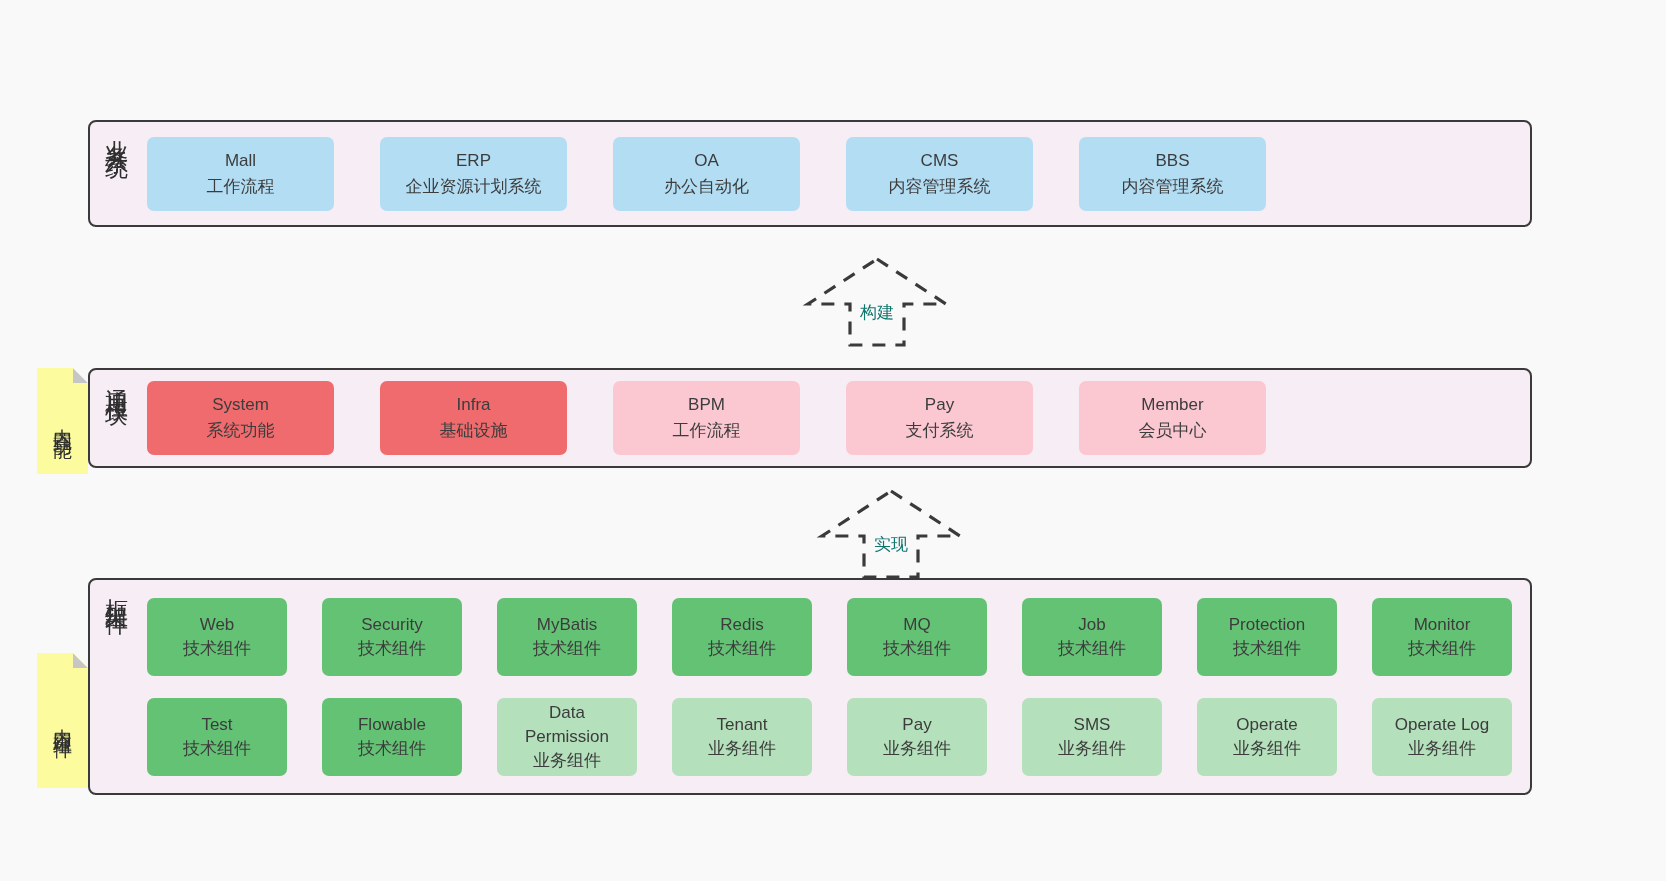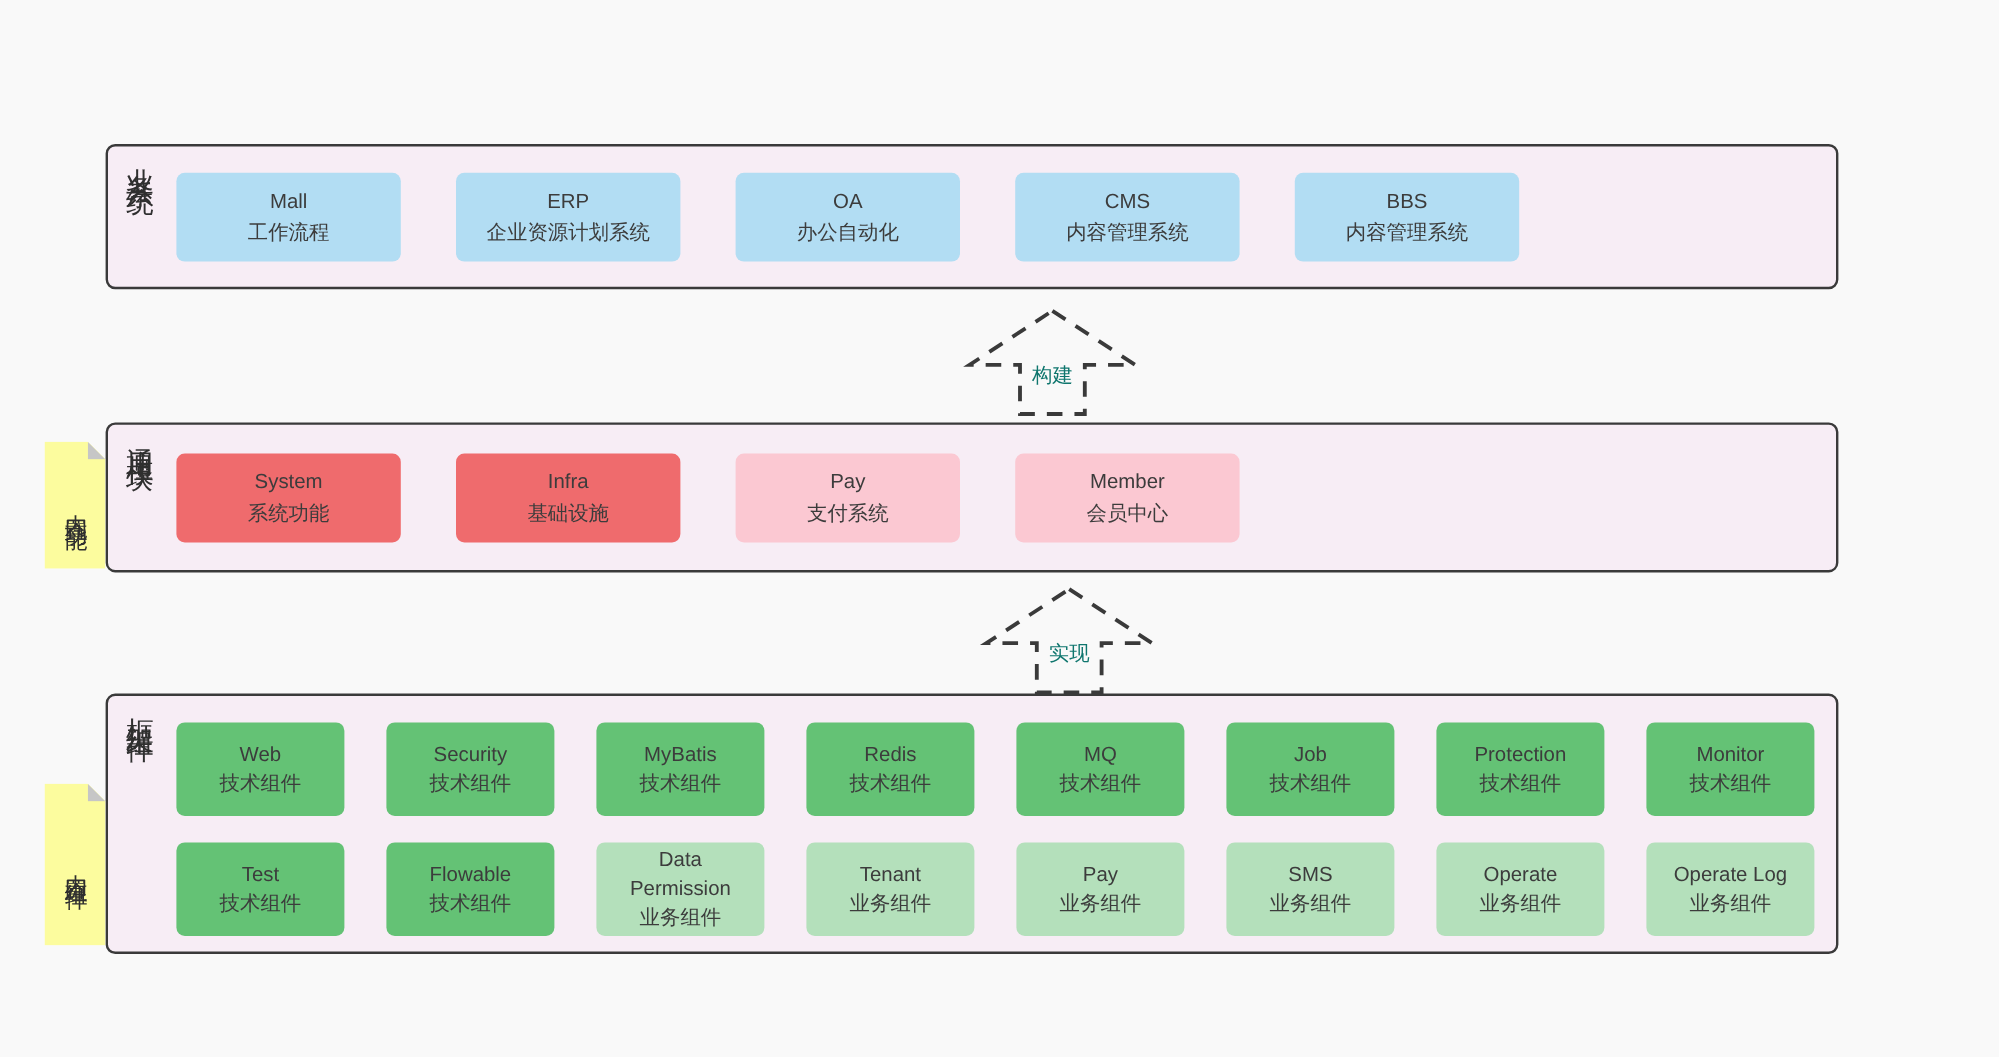--- a/index.html
+++ b/index.html
@@ -39,21 +39,21 @@
   .bx{
     border-radius:7px;
     display:flex;flex-direction:column;justify-content:center;align-items:center;
     text-align:center;
     font-size:17px;line-height:26px;
     color:#3c3c3c;
     box-sizing:border-box;
   }
   .sec-wide .row{gap:46px;}
   .sec-wide .bx{width:187px;height:74px;}
-  .sec-grid .rows{justify-content:space-between;padding-top:22px;}
+  .sec-grid .rows{justify-content:center;padding-top:22px;}
   .sec-grid .row{gap:35px;margin-bottom:22px;}
   .sec-grid .bx{width:140px;height:78px;line-height:24px;padding:0 11px;}
   .c-blue{background:#b2ddf3;}
   .c-red{background:#ef6b6d;}
   .c-pink{background:#fbc8d2;}
   .c-green{background:#64c275;}
   .c-lgreen{background:#b4e0bb;}
 
   
   .sticky{
@@ -80,21 +80,21 @@
     background:#f9f9f9;
     font-size:17px;color:#0f766e;
     padding:0 3px;white-space:nowrap;
   }
 </style>
 </head>
 <body>
 
 <div class="canvas">
 
-  <div class="section sec-wide" style="left:88px;top:120px;width:1444px;height:121px;">
+  <div class="section sec-wide" style="left:88px;top:120px;width:1444px;height:107px;">
     <div class="side-label">业务系统</div>
     <div class="rows">
         <div class="row">
           <div class="bx c-blue">
             <div>Mall</div>
             <div>工作流程</div>
           </div>
           <div class="bx c-blue">
             <div>ERP</div>
             <div>企业资源计划系统</div>
@@ -115,31 +115,35 @@
       </div>
   </div>
 
   <div class="arrow" style="left:806px;top:257px;">
     <svg viewBox="0 0 142 90">
       <polygon points="71,2 140,47 98,47 98,88 44,88 44,47 2,47" fill="#f9f9f9" stroke="#3a3a3a" stroke-width="3.2" stroke-dasharray="13 10" stroke-linejoin="miter"></polygon>
     </svg>
     <span class="arrow-label">构建</span>
   </div>
 
-  <div class="section sec-wide" style="left:88px;top:352px;width:1444px;height:125px;">
+  <div class="section sec-wide" style="left:88px;top:368px;width:1444px;height:100px;">
     <div class="side-label">通用模块</div>
     <div class="rows">
         <div class="row">
           <div class="bx c-red">
             <div>System</div>
             <div>系统功能</div>
           </div>
           <div class="bx c-red">
             <div>Infra</div>
             <div>基础设施</div>
+          </div>
+          <div class="bx c-pink">
+            <div>BPM</div>
+            <div>工作流程</div>
           </div>
           <div class="bx c-pink">
             <div>Pay</div>
             <div>支付系统</div>
           </div>
           <div class="bx c-pink">
             <div>Member</div>
             <div>会员中心</div>
           </div>
         </div>

